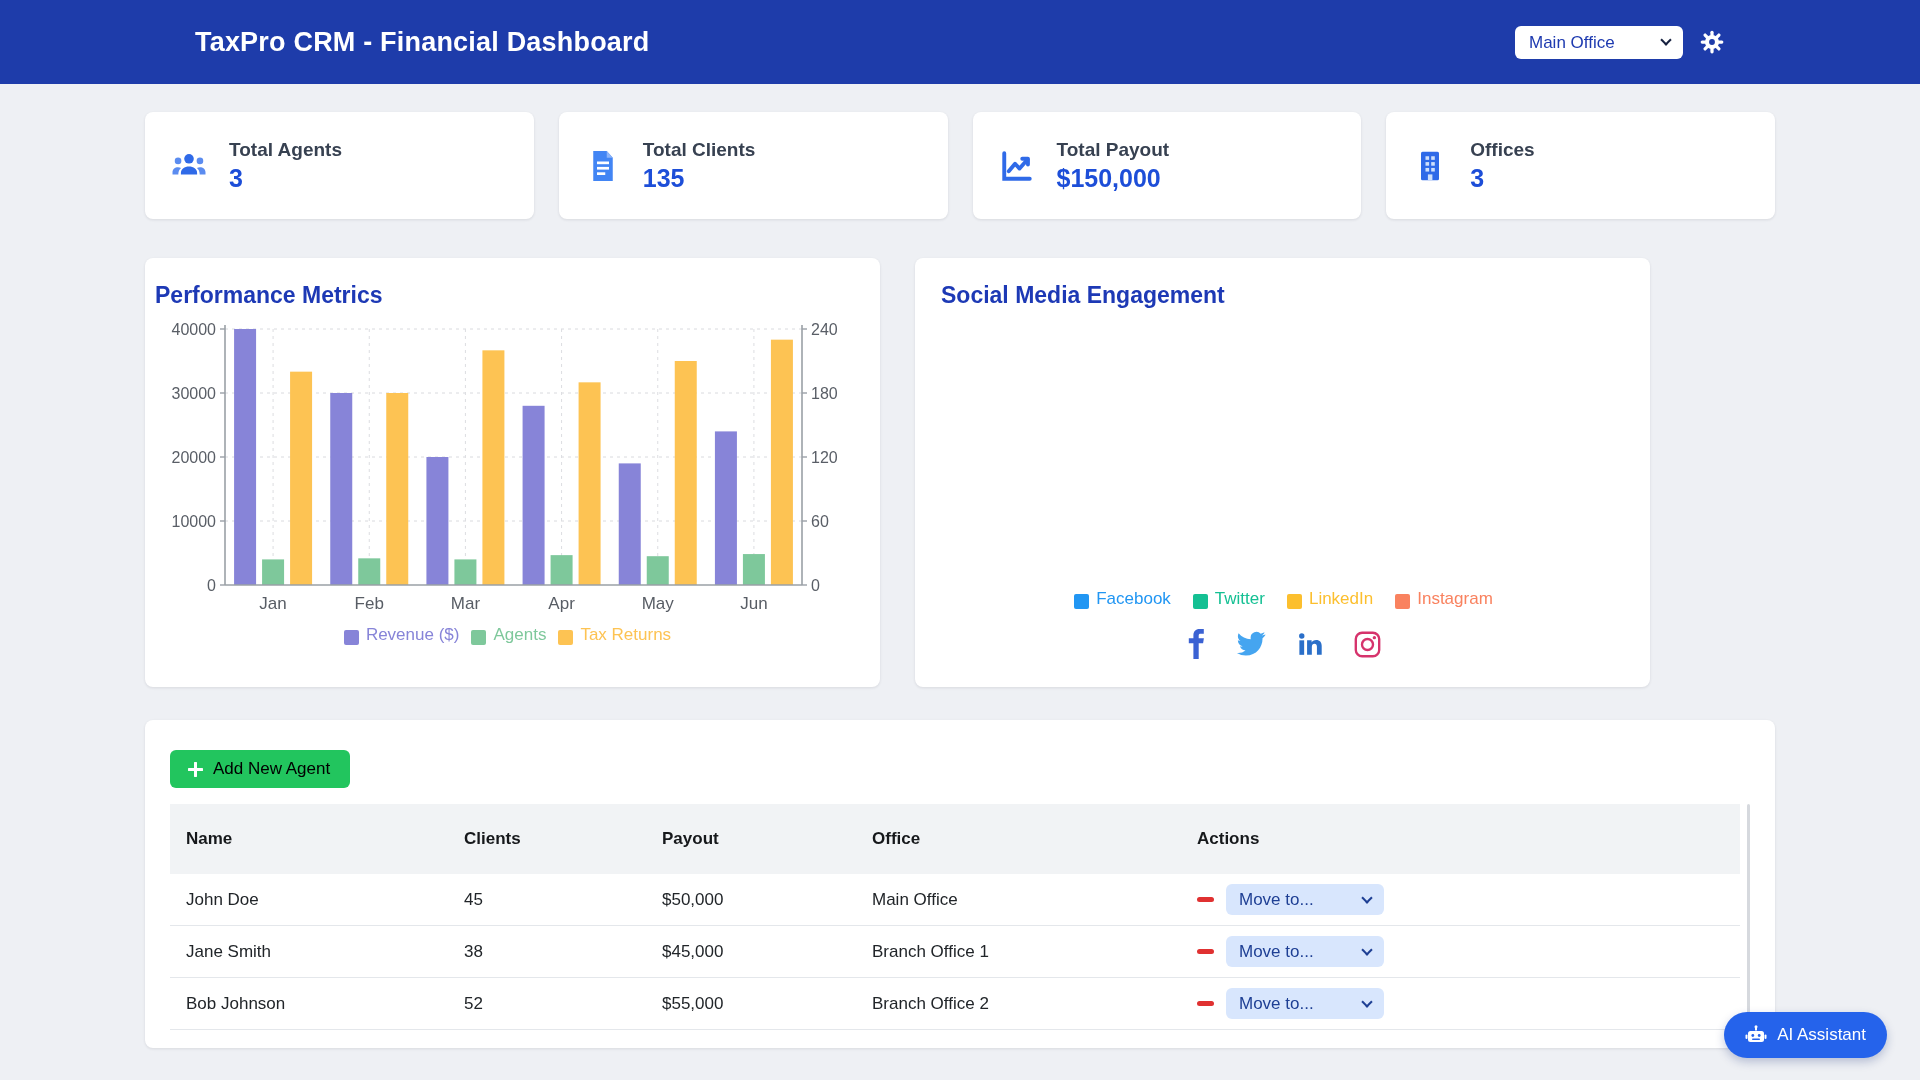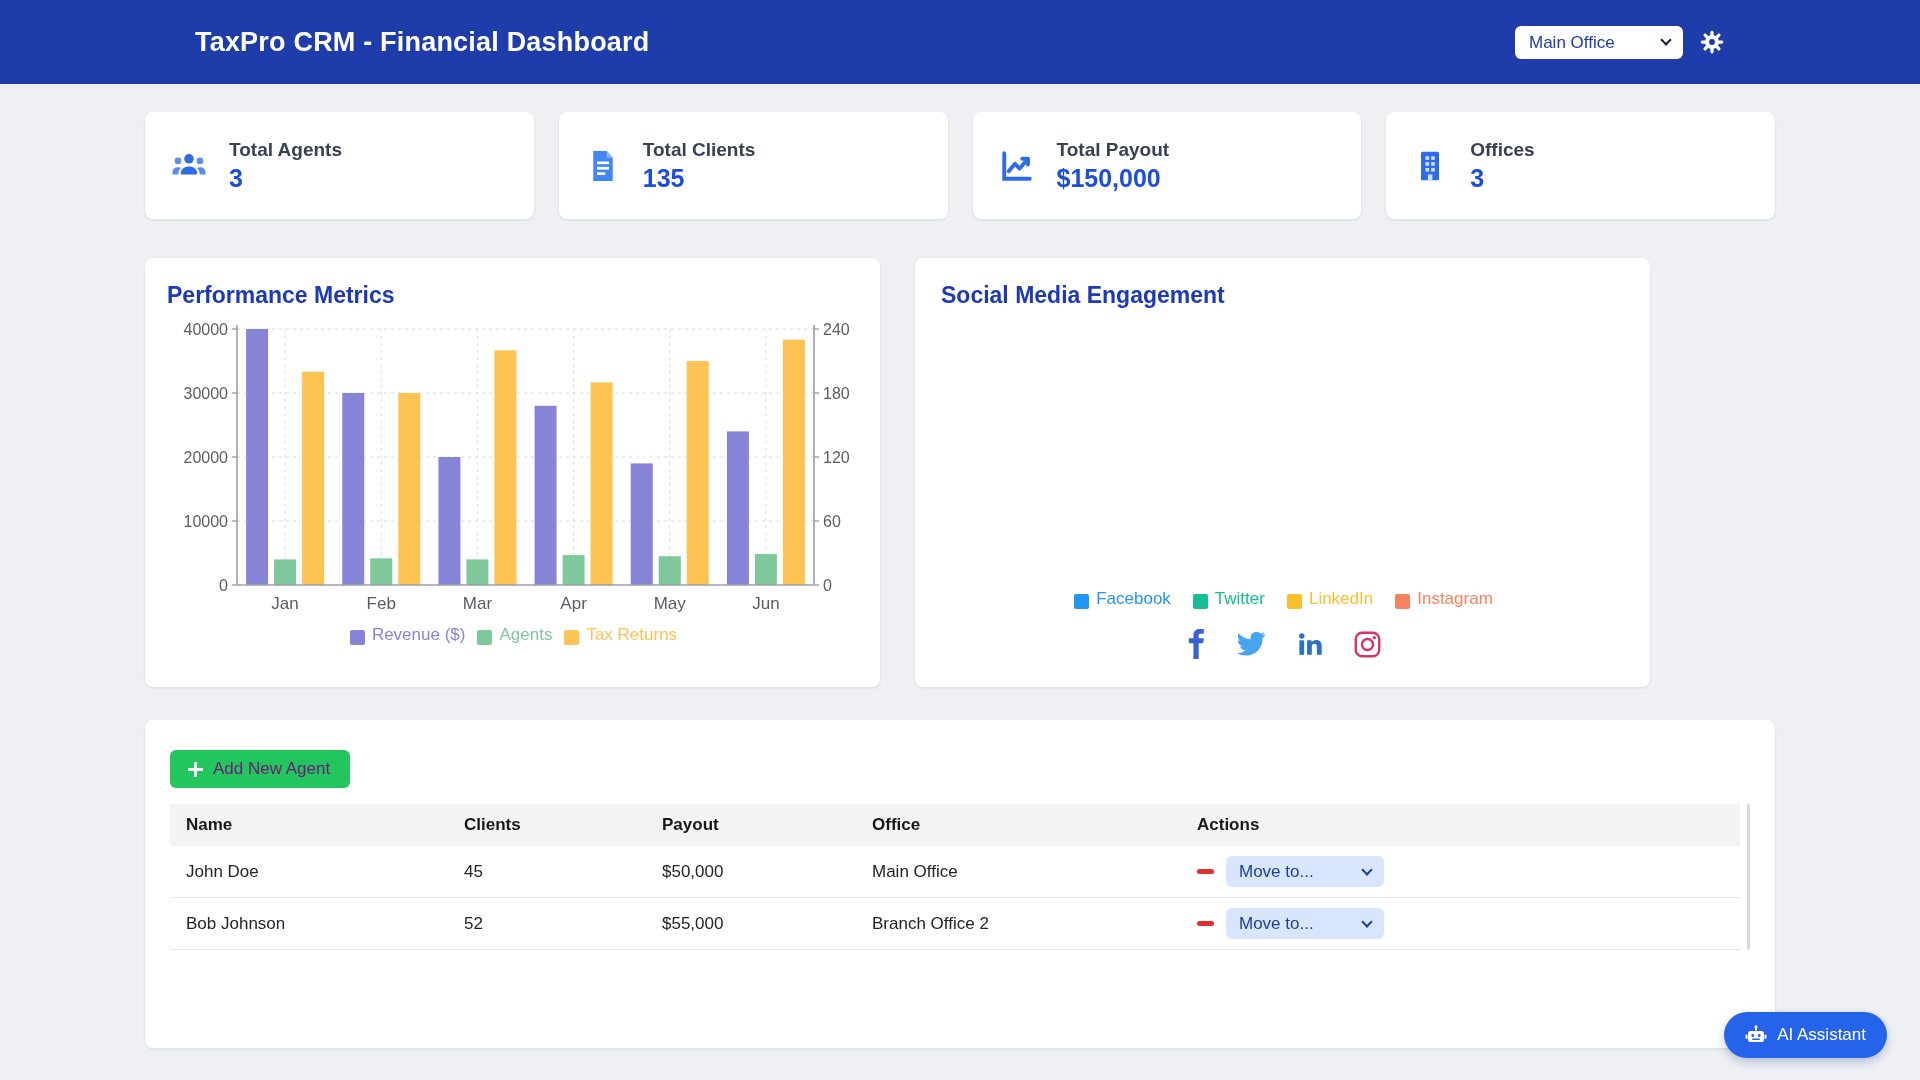--- a/index.html
+++ b/index.html
@@ -25,42 +25,42 @@
 
   
   .stats-row { display:grid; grid-template-columns:repeat(4,1fr); gap:25px; margin-top:28px; }
   .stat-card { height:107px; display:flex; align-items:center; padding:0 24px 0 26px; gap:22px; }
   .stat-icon { width:36px; height:36px; flex:0 0 auto; }
   .stat-label { color:#374151; font-size:19px; font-weight:bold; }
   .stat-value { color:#1d4ed8; font-size:25px; font-weight:bold; margin-top:3px; }
 
   
   .charts-row { display:grid; grid-template-columns:735px 735px; gap:35px; margin-top:39px; }
-  .chart-card { height:429px; padding:24px 20px 18px 22px; display:flex; flex-direction:column; }
+  .chart-card { height:429px; padding:24px 20px 18px 10px; display:flex; flex-direction:column; }
   .section-title { color:#1d39b5; font-size:23px; font-weight:bold; }
   .chart-area { margin-top:10px; }
   .chart-legend { display:flex; justify-content:center; gap:12px; margin-top:2px; }
   .legend-item { display:flex; align-items:flex-end; gap:7px; font-size:17px; }
   .legend-swatch { width:15px; height:15px; border-radius:2px; display:inline-block; }
 
   
   .social-card { height:429px; padding:24px 24px 18px 26px; display:flex; flex-direction:column; }
   .social-spacer { flex:1 1 auto; }
   .social-legend { display:flex; justify-content:center; gap:22px; }
   .social-icons { display:flex; justify-content:center; align-items:center; gap:31px; margin:20px 0 10px; }
   .social-icons svg { cursor:pointer; }
 
   
   .table-card { margin-top:33px; height:328px; padding:16px 25px 24px; margin-bottom:52px; }
-  .add-btn { margin-top:14px; background:#22c55e; border:none; color:#701a75; font-family:"Liberation Sans",sans-serif;
+  .add-btn { margin-top:14px; background:#22c55e; border:none; color:#000000; font-family:"Liberation Sans",sans-serif;
     font-size:17px; display:flex; align-items:center; gap:10px; padding:9px 20px 9px 18px; border-radius:6px; cursor:pointer; }
   .table-wrap { position:relative; margin-top:16px; padding-right:10px; }
   .table-scrollbar { position:absolute; right:0; top:0; bottom:0; width:3px; background:#d6d9de; border-radius:2px; }
   table { width:100%; border-collapse:collapse; font-size:17px; color:#212529; }
-  thead th { background:#f1f3f5; text-align:left; font-weight:bold; color:#16181b; padding:11px 16px; }
+  thead th { background:#f1f3f5; text-align:left; font-weight:bold; color:#16181b; padding:25px 16px; }
   tbody td { padding:10px 16px; border-bottom:1px solid #e4e7eb; height:46px; }
   .actions-cell { display:flex; align-items:center; gap:12px; }
   .minus-icon { width:17px; height:5px; border-radius:3px; background:#e03131; display:inline-block; cursor:pointer; }
   .move-select { appearance:none; -webkit-appearance:none; border:none; outline:none; background:#d8e6fd; color:#1e3f94;
     font-family:"Liberation Sans",sans-serif; font-size:17px; padding:6px 34px 6px 13px; border-radius:6px; width:158px; cursor:pointer; }
   .move-chev { border-color:#1e3f94; }
 
   
   .ai-fab { position:fixed; right:33px; bottom:22px; height:46px; border:none; border-radius:23px;
     background:#2563eb; color:#fff; font-family:"Liberation Sans",sans-serif; font-size:17px;
@@ -313,20 +313,32 @@
               <td>$50,000</td>
               <td>Main Office</td>
               <td>
                 <div class="actions-cell">
                   <span class="minus-icon"></span>
                   <span class="select-wrap"><select class="move-select"><option>Move to...</option></select><span class="chev move-chev"></span></span>
                 </div>
               </td>
             </tr>
             <tr>
+              <td>Jane Smith</td>
+              <td>38</td>
+              <td>$45,000</td>
+              <td>Branch Office 1</td>
+              <td>
+                <div class="actions-cell">
+                  <span class="minus-icon"></span>
+                  <span class="select-wrap"><select class="move-select"><option>Move to...</option></select><span class="chev move-chev"></span></span>
+                </div>
+              </td>
+            </tr>
+            <tr>
               <td>Bob Johnson</td>
               <td>52</td>
               <td>$55,000</td>
               <td>Branch Office 2</td>
               <td>
                 <div class="actions-cell">
                   <span class="minus-icon"></span>
                   <span class="select-wrap"><select class="move-select"><option>Move to...</option></select><span class="chev move-chev"></span></span>
                 </div>
               </td>

